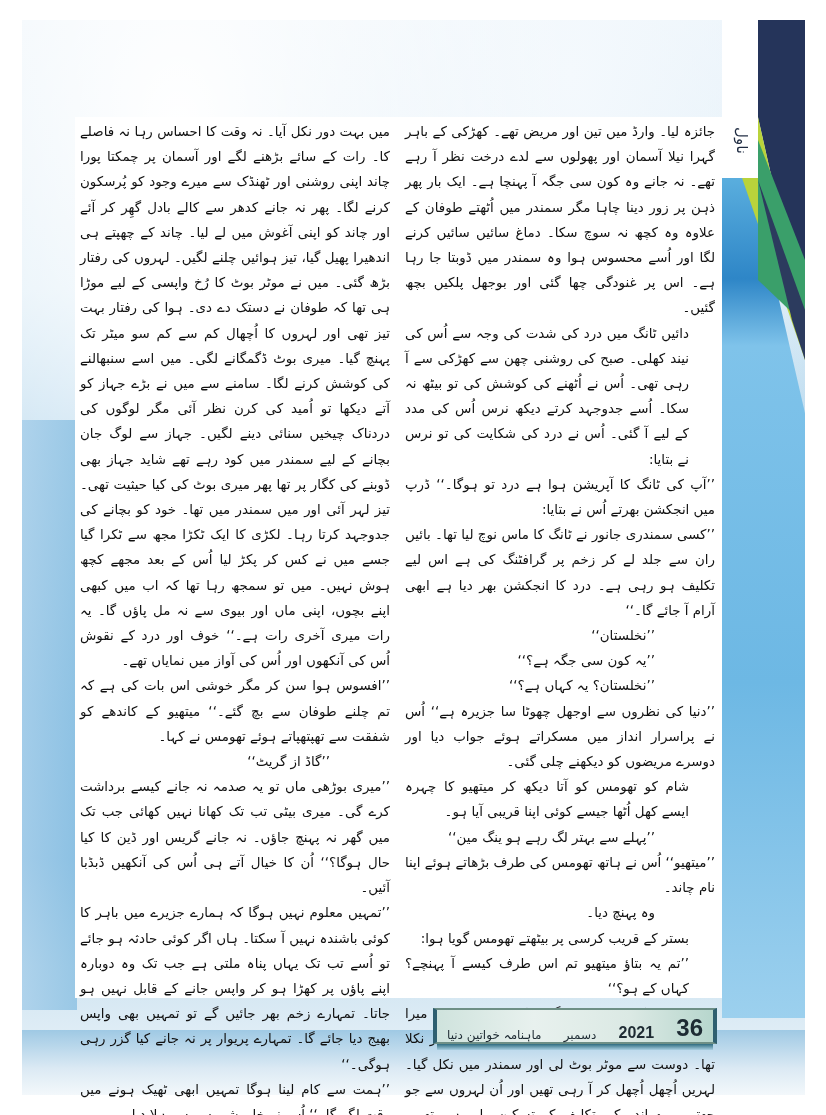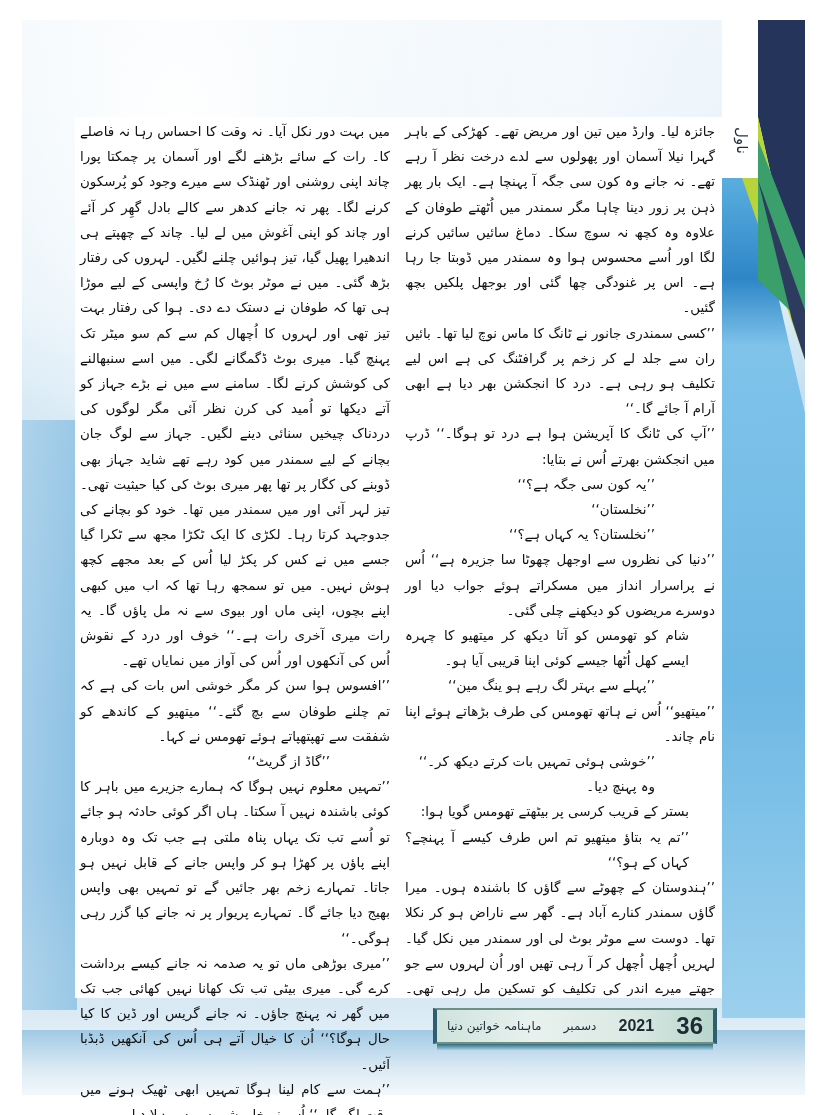--- a/index.html
+++ b/index.html
@@ -52,21 +52,21 @@
   .col-left { left:80px; }
   .col p { margin:0; }
   .indent { padding-right:26px; }
   .indent2 { padding-right:60px; }
   .footer-box {
     position:absolute; left:433px; top:1008px; width:284px; height:36px;
     background:linear-gradient(90deg,#cfe3dd 0%,#e8f1ee 35%,#dbe9e4 70%,#b7d6cd 100%);
     border:2px solid #6e8f86;
     border-left:4px solid #2e5f70; border-right:4px solid #2e5f70;
     box-sizing:border-box;
-    display:flex; align-items:center; justify-content:space-between;
+    display:flex; align-items:flex-end; justify-content:space-between;
     padding:0 10px;
   }
   .f-num { font-family:"Liberation Sans", sans-serif; font-weight:bold; font-size:24px; color:#1e2b33; }
   .f-year { font-family:"Liberation Sans", sans-serif; font-weight:bold; font-size:16px; color:#1e2b33; }
   .f-month, .f-mag { font-size:12px; color:#1e2b33; direction:rtl; }
   .footer-shadow {
     position:absolute; left:437px; top:1044px; width:276px; height:6px;
     background:linear-gradient(180deg,#2f6c80,#a9cfe2);
   }
 </style>
@@ -84,41 +84,41 @@
   <polygon points="36,120 83,240 83,305 36,260" fill="#3a9f6a"></polygon>
   <polygon points="36,160 83,290 83,340 70,300" fill="#2c3b5e"></polygon>
 </svg>
 <div class="side-strip-white"></div>
 <div class="side-title">ناول</div>
 
 <div class="panel"></div>
 
 <div class="col col-right" id="col-right">
     <p>جائزہ لیا۔ وارڈ میں تین اور مریض تھے۔ کھڑکی کے باہر گہرا نیلا آسمان اور پھولوں سے لدے درخت نظر آ رہے تھے۔ نہ جانے وہ کون سی جگہ آ پہنچا ہے۔ ایک بار پھر ذہن پر زور دینا چاہا مگر سمندر میں اُٹھتے طوفان کے علاوہ وہ کچھ نہ سوچ سکا۔ دماغ سائیں سائیں کرنے لگا اور اُسے محسوس ہوا وہ سمندر میں ڈوبتا جا رہا ہے۔ اس پر غنودگی چھا گئی اور بوجھل پلکیں بچھ گئیں۔</p>
+    <p class="indent">دائیں ٹانگ میں درد کی شدت کی وجہ سے اُس کی نیند کھلی۔ صبح کی روشنی چھن سے کھڑکی سے آ رہی تھی۔ اُس نے اُٹھنے کی کوشش کی تو بیٹھ نہ سکا۔ اُسے جدوجہد کرتے دیکھ نرس اُس کی مدد کے لیے آ گئی۔ اُس نے درد کی شکایت کی تو نرس نے بتایا:</p>
+    <p>’’آپ کی ٹانگ کا آپریشن ہوا ہے درد تو ہوگا۔‘‘ ڈرپ میں انجکشن بھرتے اُس نے بتایا:</p>
     <p>’’کسی سمندری جانور نے ٹانگ کا ماس نوچ لیا تھا۔ بائیں ران سے جلد لے کر زخم پر گرافٹنگ کی ہے اس لیے تکلیف ہو رہی ہے۔ درد کا انجکشن بھر دیا ہے ابھی آرام آ جائے گا۔‘‘</p>
-    <p>’’آپ کی ٹانگ کا آپریشن ہوا ہے درد تو ہوگا۔‘‘ ڈرپ میں انجکشن بھرتے اُس نے بتایا:</p>
+    <p class="indent2">’’نخلستان‘‘</p>
     <p class="indent2">’’یہ کون سی جگہ ہے؟‘‘</p>
-    <p class="indent2">’’نخلستان‘‘</p>
     <p class="indent2">’’نخلستان؟ یہ کہاں ہے؟‘‘</p>
     <p>’’دنیا کی نظروں سے اوجھل چھوٹا سا جزیرہ ہے‘‘ اُس نے پراسرار انداز میں مسکراتے ہوئے جواب دیا اور دوسرے مریضوں کو دیکھنے چلی گئی۔</p>
     <p class="indent">شام کو تھومس کو آتا دیکھ کر میتھیو کا چہرہ ایسے کھل اُٹھا جیسے کوئی اپنا قریبی آیا ہو۔</p>
     <p class="indent2">’’پہلے سے بہتر لگ رہے ہو ینگ مین‘‘</p>
     <p>’’میتھیو‘‘ اُس نے ہاتھ تھومس کی طرف بڑھاتے ہوئے اپنا نام چاند۔</p>
-    <p class="indent2">’’خوشی ہوئی تمہیں بات کرتے دیکھ کر۔‘‘</p>
     <p class="indent2">وہ پہنچ دیا۔</p>
     <p class="indent">بستر کے قریب کرسی پر بیٹھتے تھومس گویا ہوا:</p>
     <p class="indent">’’تم یہ بتاؤ میتھیو تم اس طرف کیسے آ پہنچے؟ کہاں کے ہو؟‘‘</p>
     <p>’’ہندوستان کے چھوٹے سے گاؤں کا باشندہ ہوں۔ میرا گاؤں سمندر کنارے آباد ہے۔ گھر سے ناراض ہو کر نکلا تھا۔ دوست سے موٹر بوٹ لی اور سمندر میں نکل گیا۔ لہریں اُچھل اُچھل کر آ رہی تھیں اور اُن لہروں سے جو جھتے میرے اندر کی تکلیف کو تسکین مل رہی تھی۔ چلتے چلتے</p>
   </div>
 <div class="col col-left" id="col-left">
     <p>میں بہت دور نکل آیا۔ نہ وقت کا احساس رہا نہ فاصلے کا۔ رات کے سائے بڑھنے لگے اور آسمان پر چمکتا پورا چاند اپنی روشنی اور ٹھنڈک سے میرے وجود کو پُرسکون کرنے لگا۔ پھر نہ جانے کدھر سے کالے بادل گھِر کر آئے اور چاند کو اپنی آغوش میں لے لیا۔ چاند کے چھپتے ہی اندھیرا پھیل گیا، تیز ہوائیں چلنے لگیں۔ لہروں کی رفتار بڑھ گئی۔ میں نے موٹر بوٹ کا رُخ واپسی کے لیے موڑا ہی تھا کہ طوفان نے دستک دے دی۔ ہوا کی رفتار بہت تیز تھی اور لہروں کا اُچھال کم سے کم سو میٹر تک پہنچ گیا۔ میری بوٹ ڈگمگانے لگی۔ میں اسے سنبھالنے کی کوشش کرنے لگا۔ سامنے سے میں نے بڑے جہاز کو آتے دیکھا تو اُمید کی کرن نظر آئی مگر لوگوں کی دردناک چیخیں سنائی دینے لگیں۔ جہاز سے لوگ جان بچانے کے لیے سمندر میں کود رہے تھے شاید جہاز بھی ڈوبنے کی کگار پر تھا پھر میری بوٹ کی کیا حیثیت تھی۔ تیز لہر آئی اور میں سمندر میں تھا۔ خود کو بچانے کی جدوجہد کرتا رہا۔ لکڑی کا ایک ٹکڑا مجھ سے ٹکرا گیا جسے میں نے کس کر پکڑ لیا اُس کے بعد مجھے کچھ ہوش نہیں۔ میں تو سمجھ رہا تھا کہ اب میں کبھی اپنے بچوں، اپنی ماں اور بیوی سے نہ مل پاؤں گا۔ یہ رات میری آخری رات ہے۔‘‘ خوف اور درد کے نقوش اُس کی آنکھوں اور اُس کی آواز میں نمایاں تھے۔</p>
     <p>’’افسوس ہوا سن کر مگر خوشی اس بات کی ہے کہ تم چلنے طوفان سے بچ گئے۔‘‘ میتھیو کے کاندھے کو شفقت سے تھپتھپاتے ہوئے تھومس نے کہا۔</p>
     <p class="indent2">’’گاڈ از گریٹ‘‘</p>
+    <p>’’میری بوڑھی ماں تو یہ صدمہ نہ جانے کیسے برداشت کرے گی۔ میری بیٹی تب تک کھانا نہیں کھائی جب تک میں گھر نہ پہنچ جاؤں۔ نہ جانے گریس اور ڈین کا کیا حال ہوگا؟‘‘ اُن کا خیال آتے ہی اُس کی آنکھیں ڈبڈبا آئیں۔</p>
     <p>’’تمہیں معلوم نہیں ہوگا کہ ہمارے جزیرے میں باہر کا کوئی باشندہ نہیں آ سکتا۔ ہاں اگر کوئی حادثہ ہو جائے تو اُسے تب تک یہاں پناہ ملتی ہے جب تک وہ دوبارہ اپنے پاؤں پر کھڑا ہو کر واپس جانے کے قابل نہیں ہو جاتا۔ تمہارے زخم بھر جائیں گے تو تمہیں بھی واپس بھیج دیا جائے گا۔ تمہارے پریوار پر نہ جانے کیا گزر رہی ہوگی۔‘‘</p>
-    <p>’’میری بوڑھی ماں تو یہ صدمہ نہ جانے کیسے برداشت کرے گی۔ میری بیٹی تب تک کھانا نہیں کھائی جب تک میں گھر نہ پہنچ جاؤں۔ نہ جانے گریس اور ڈین کا کیا حال ہوگا؟‘‘ اُن کا خیال آتے ہی اُس کی آنکھیں ڈبڈبا آئیں۔</p>
     <p>’’ہمت سے کام لینا ہوگا تمہیں ابھی ٹھیک ہونے میں وقت لگے گا۔‘‘ اُس نے خاموشی سے سر ہلا دیا۔</p>
   </div>
 
 <div class="footer-box">
   <span class="f-mag">ماہنامہ خواتین دنیا</span>
   <span class="f-month">دسمبر</span>
   <span class="f-year">2021</span>
   <span class="f-num">36</span>
 </div>
 <div class="footer-shadow"></div>

